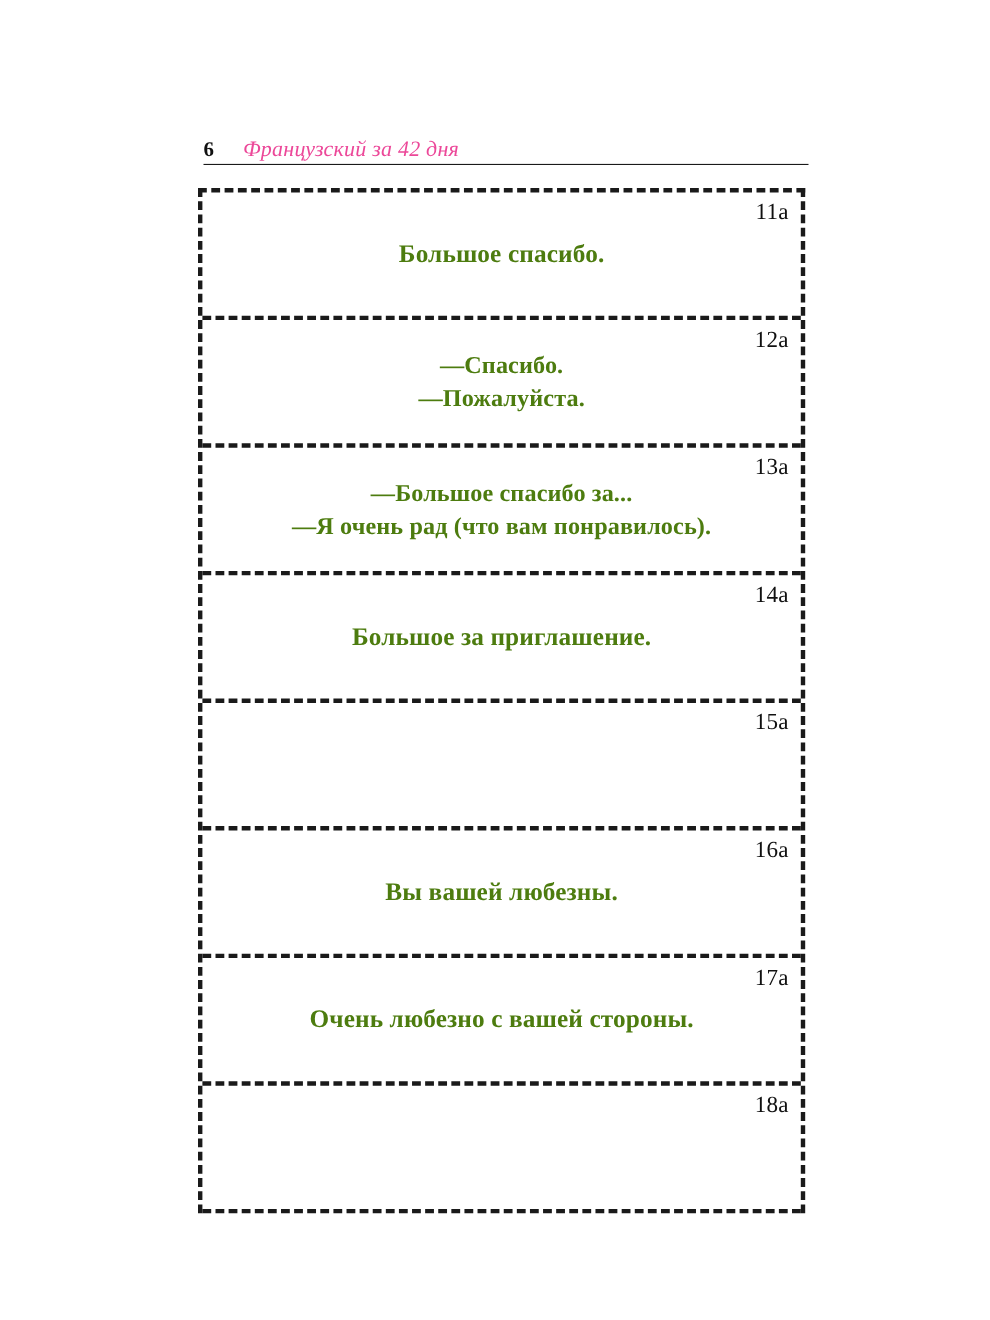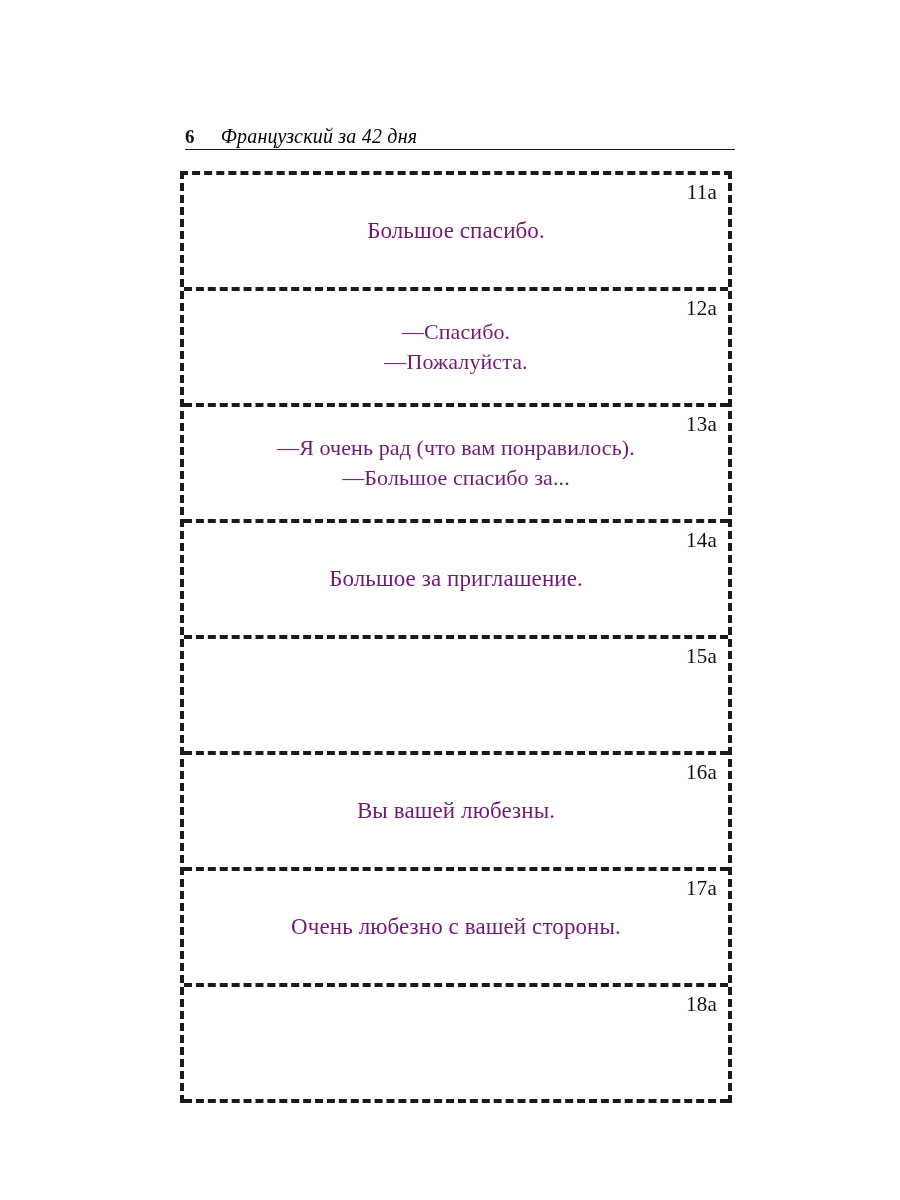--- a/index.html
+++ b/index.html
@@ -43,21 +43,21 @@
     font-style: normal;
     letter-spacing: 0.3px;
     line-height: 1;
     margin-right: 26px;
     color: #111111;
   }
   .book-title {
     font-size: 20px;
     font-style: italic;
     line-height: 1;
-    color: #000000;
+    color: #ec4899;
     letter-spacing: 0.2px;
   }
 
   
   .card-stack {
     position: absolute;
     left: 180px;
     top: 171px;
     width: 552px;
     border: 4px dashed #1a1a1a;
@@ -83,23 +83,23 @@
     font-weight: normal;
     line-height: 1.1;
     color: #111111;
     letter-spacing: 0.2px;
   }
 
   .card-body {
     width: 100%;
     text-align: center;
     font-size: 23px;
-    font-weight: normal;
+    font-weight: bold;
     line-height: 1.32;
-    color: #701a75;
+    color: #4d7c0f;
     letter-spacing: 0.1px;
     padding: 0 18px;
     box-sizing: border-box;
   }
   .card-body .line {
     display: block;
     white-space: nowrap;
   }
   .card--dialogue .card-body {
     font-size: 22px;
@@ -131,22 +131,22 @@
       <div class="card card--dialogue">
         <div class="card-label">12a</div>
         <div class="card-body">
           <span class="line">—Спасибо.</span>
           <span class="line">—Пожалуйста.</span>
         </div>
       </div>
       <div class="card card--dialogue card--wide">
         <div class="card-label">13a</div>
         <div class="card-body">
+          <span class="line">—Большое спасибо за...</span>
           <span class="line">—Я очень рад (что вам понравилось).</span>
-          <span class="line">—Большое спасибо за...</span>
         </div>
       </div>
       <div class="card">
         <div class="card-label">14a</div>
         <div class="card-body">
           <span class="line">Большое за приглашение.</span>
         </div>
       </div>
       <div class="card">
         <div class="card-label">15a</div>

